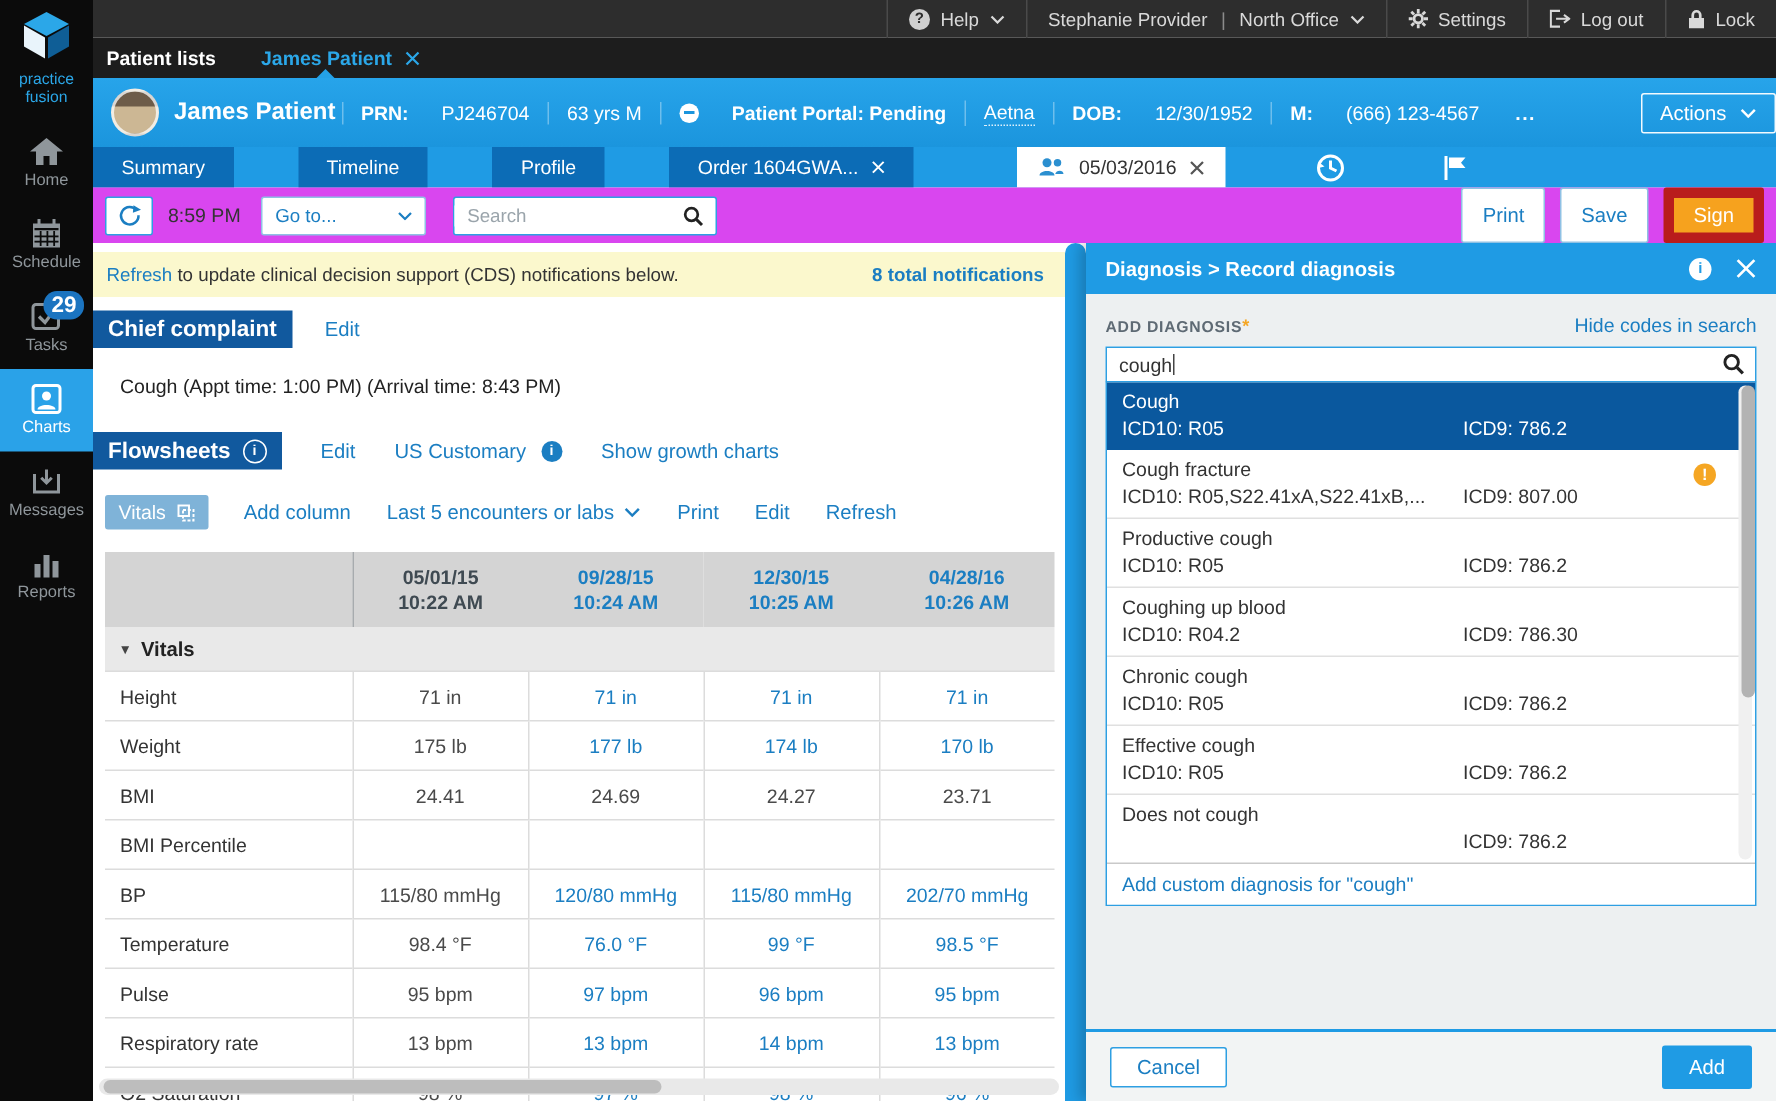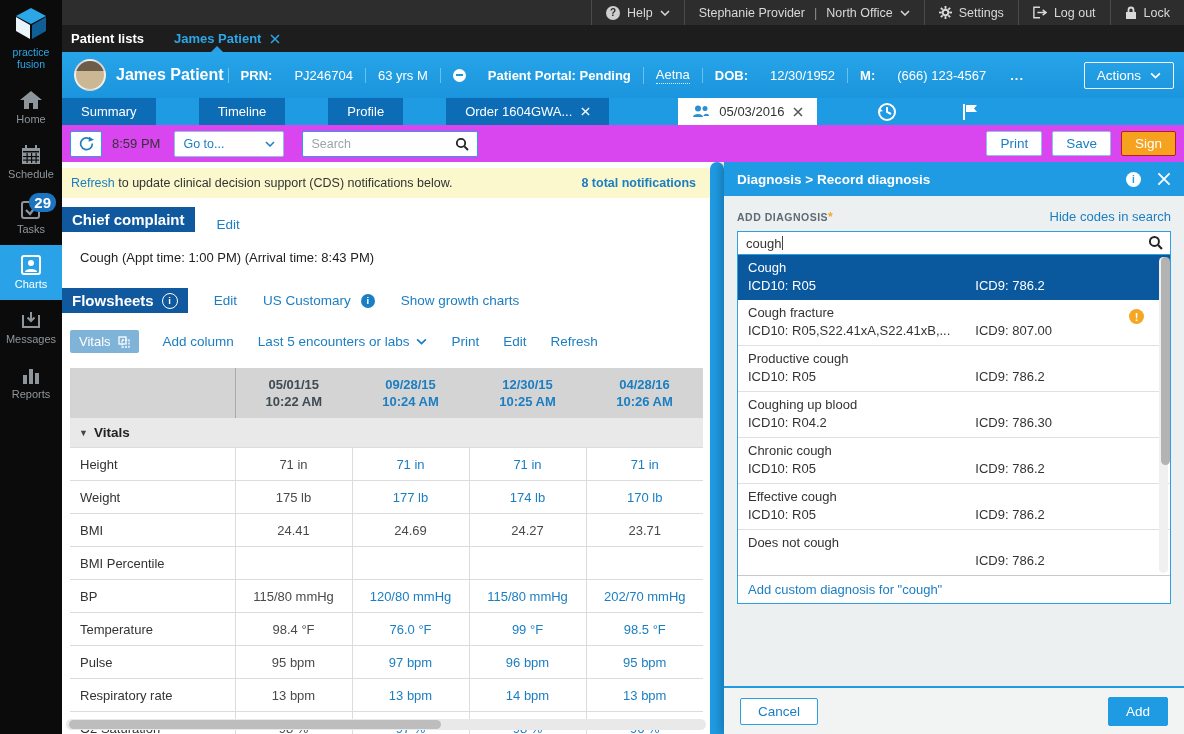--- a/index.html
+++ b/index.html
@@ -30,21 +30,21 @@
 
   
   .pheader{position:absolute;left:62px;top:52px;width:1122px;height:46px;background:linear-gradient(#27a4ea,#1b95dd);display:flex;align-items:center;color:#fff;font-size:13px;z-index:20;}
   .avatar{flex:0 0 28px;width:28px;height:28px;border-radius:50%;margin:0 10px 0 12px;background:linear-gradient(#6d5c49 36%,#ccb794 36%);border:2px solid rgba(255,255,255,.75);}
   .pname{font-size:16px;font-weight:bold;margin-right:4px;white-space:nowrap;}
   .pm{display:flex;align-items:center;gap:22px;padding:0 12px;border-left:1px solid rgba(255,255,255,.35);white-space:nowrap;}
   .pm:first-of-type{border-left:none;}
   .pm b{font-weight:bold;}
   .ins{border-bottom:1px dotted rgba(255,255,255,.85);padding-bottom:1px;cursor:pointer;}
   .pmore{font-weight:bold;letter-spacing:1px;padding:0 12px;cursor:pointer;}
-  .actions-btn{margin-left:auto;margin-right:10px;border:1px solid rgba(255,255,255,.95);border-radius:2px;padding:5px 12px;display:flex;align-items:center;gap:9px;font-size:13.5px;cursor:pointer;white-space:nowrap;}
+  .actions-btn{margin-left:auto;margin-right:0;border:1px solid rgba(255,255,255,.95);border-radius:2px;padding:5px 12px;display:flex;align-items:center;gap:9px;font-size:13.5px;cursor:pointer;white-space:nowrap;}
   .minus-icon{display:inline-block;width:13px;height:13px;border-radius:50%;background:#fff;position:relative;}
   .minus-icon::after{content:"";position:absolute;left:3px;top:5.5px;width:7px;height:2px;background:#1b95dd;}
 
   
   .ctabs{position:absolute;left:62px;top:98px;width:1122px;height:27px;background:#1f9be4;display:flex;align-items:stretch;z-index:20;gap:41px;}
   .ctab{background:#0c6cb6;color:#fff;font-size:13px;display:flex;align-items:center;gap:9px;margin-right:2px;padding:0 19px;cursor:pointer;white-space:nowrap;}
   .ctab.active{background:#fff;color:#333;margin-left:26px;padding:0 14px;}
   .xicon{display:inline-flex;}
   .icon-btn{display:flex;align-items:center;justify-content:center;width:30px;margin-left:12px;cursor:pointer;}
 
@@ -52,34 +52,34 @@
   .toolbar{position:absolute;left:62px;top:125px;width:1122px;height:37px;background:#d946ef;display:flex;align-items:center;z-index:20;}
   .refresh-btn{margin-left:8px;width:30px;height:24px;border:1px solid #2e9fe2;border-radius:2px;display:flex;align-items:center;justify-content:center;background:#fff;cursor:pointer;}
   .time{font-size:13px;color:#333;margin:0 14px 0 10px;}
   .goto{width:92px;height:24px;border:1px solid #8fc1e4;border-radius:2px;color:#1b7ec2;font-size:12.5px;display:flex;align-items:center;padding:0 8px;justify-content:space-between;cursor:pointer;background:#fff;}
   .searchbox{display:flex;align-items:center;height:24px;border:1px solid #2e9fe2;border-radius:2px;margin-left:18px;background:#fff;}
   .searchbox input{border:none;outline:none;width:128px;font-size:12.5px;padding:0 8px;color:#333;font-family:"Liberation Sans",sans-serif;}
   .searchbox input::placeholder{color:#9aa4ab;}
   .sbtn{width:30px;height:100%;display:flex;align-items:center;justify-content:center;cursor:pointer;}
   .right-btns{margin-left:auto;display:flex;gap:10px;margin-right:8px;}
   .btn-outline{border:1px solid #8fc1e4;background:#fff;color:#1b7ec2;font-size:13.5px;padding:4px 13px;border-radius:2px;cursor:pointer;}
-  .btn-sign{border:1px solid #b91c1c;background:#f6a21e;color:#fff;font-size:13.5px;padding:4px 13px;border-radius:2px;cursor:pointer;}
+  .btn-sign{border:7px solid #b91c1c;background:#f6a21e;color:#fff;font-size:13.5px;padding:4px 13px;border-radius:2px;cursor:pointer;}
 
   
   .content{position:absolute;left:62px;top:162px;width:1122px;height:572px;background:#fff;}
   .left-pane{position:absolute;left:0;top:0;width:648px;height:572px;background:#fff;overflow:hidden;}
   .vscroll{position:absolute;left:648px;top:0;width:14px;height:572px;background:#1f9be4;border-radius:7px 7px 0 0;}
 
   .cds{position:absolute;left:0;top:6px;width:648px;height:30px;background:#fbf8cd;display:flex;align-items:center;font-size:12.5px;color:#333;padding:0;box-sizing:border-box;}
   .cds .txt{padding-left:9px;}
   .cds a{color:#1b7ec2;text-decoration:none;cursor:pointer;}
   .cds-count{margin-left:auto;color:#1b7ec2;font-weight:bold;padding-right:14px;cursor:pointer;}
 
   .navybox{display:inline-flex;align-items:center;gap:8px;background:#11599e;color:#fff;font-size:15px;font-weight:bold;padding:4px 10px;}
-  .cc-row{position:absolute;left:0;top:45px;display:flex;align-items:flex-end;}
+  .cc-row{position:absolute;left:0;top:45px;display:flex;align-items:center;}
   .linkish{color:#1b7ec2;font-size:13.5px;cursor:pointer;}
   .cc-row .linkish{margin-left:22px;}
   .cc-note{position:absolute;left:18px;top:88px;font-size:13px;color:#222;}
 
   .fs-row{position:absolute;left:0;top:126px;display:flex;align-items:center;}
   .fs-row .linkish{margin-left:26px;}
   .info-dot{display:inline-flex;align-items:center;justify-content:center;width:14px;height:14px;border-radius:50%;font-size:9.5px;font-weight:bold;font-style:normal;}
   .info-white{border:1.4px solid #fff;color:#fff;}
   .info-blue{background:#1b7ec2;color:#fff;margin-left:10px;}
 

